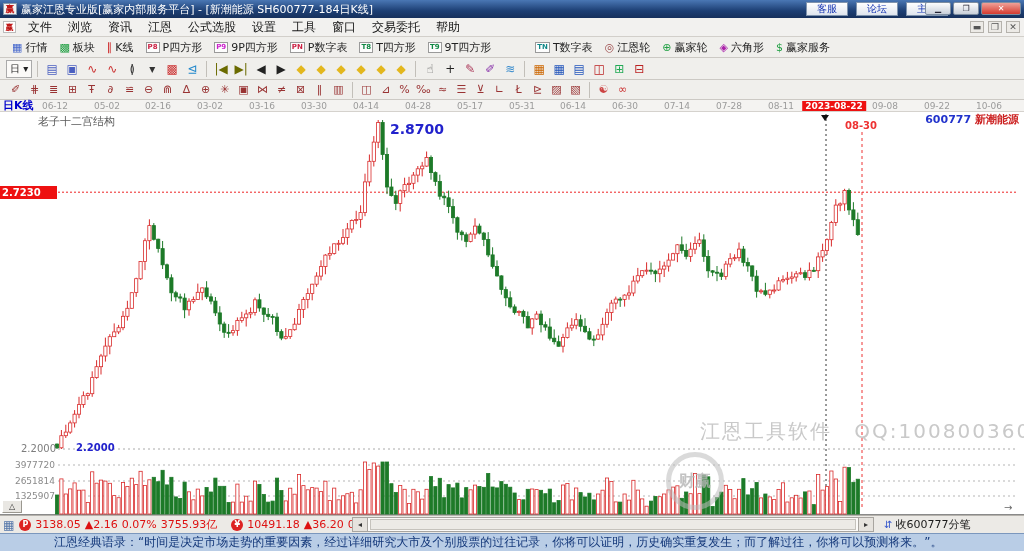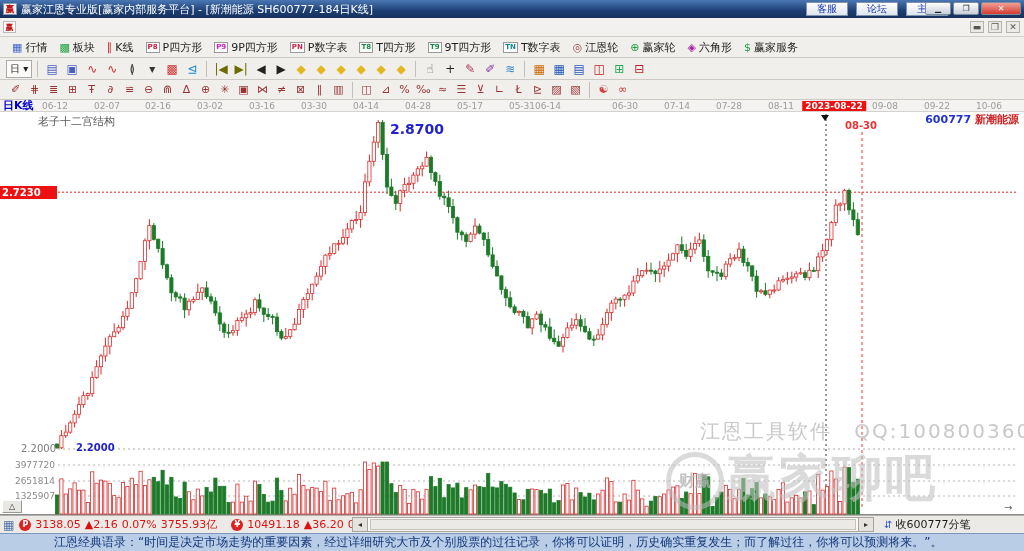--- a/index.html
+++ b/index.html
@@ -115,20 +115,32 @@
     </span>
   <span class="win-btns">
     <span class="win-btn">▁</span>
     <span class="win-btn">❐</span>
     <span class="win-btn close">✕</span>
   </span>
 </div>
 
 <div class="menubar">
   <span class="menu-icon">赢</span>
+  <span id="menuItems" style="display:flex">
+      <span class="menu-item">文件</span>
+      <span class="menu-item">浏览</span>
+      <span class="menu-item">资讯</span>
+      <span class="menu-item">江恩</span>
+      <span class="menu-item">公式选股</span>
+      <span class="menu-item">设置</span>
+      <span class="menu-item">工具</span>
+      <span class="menu-item">窗口</span>
+      <span class="menu-item">交易委托</span>
+      <span class="menu-item">帮助</span>
+    </span>
   <span class="menu-right" id="menuMini">
       <span class="mini-btn">▬</span>
       <span class="mini-btn">❐</span>
       <span class="mini-btn">✕</span>
     </span>
 </div>
 
 <div class="toolbar1" id="toolbar1">
     <span class="t1-item">
       <span class="t1-glyph" style="color: rgb(68, 102, 204);">▦</span>
@@ -156,21 +168,21 @@
     </span>
     <span class="t1-item">
       <span class="t1-badge" style="color: rgb(17, 136, 68);">T8</span>
       <span>T四方形</span>
     </span>
     <span class="t1-item">
       <span class="t1-badge" style="color: rgb(17, 136, 68);">T9</span>
       <span>9T四方形</span>
     </span>
     <span class="t1-item">
-      <span class="t1-badge" style="color: rgb(17, 136, 136);">TN</span>
+      <span class="t1-badge" style="color: rgb(17, 136, 136); margin-left: 32px;">TN</span>
       <span>T数字表</span>
     </span>
     <span class="t1-item">
       <span class="t1-glyph" style="color: rgb(153, 68, 68);">◎</span>
       <span>江恩轮</span>
     </span>
     <span class="t1-item">
       <span class="t1-glyph" style="color: rgb(34, 160, 68);">⊕</span>
       <span>赢家轮</span>
     </span>
@@ -252,30 +264,30 @@
     <span class="t2-btn t3-btn" style="color: rgb(153, 51, 51); font-size: 11px;">▨</span>
     <span class="t2-btn t3-btn" style="color: rgb(153, 51, 51); font-size: 11px;">▧</span>
     <span class="tsep"></span>
     <span class="t2-btn t3-btn" style="color: rgb(204, 68, 68); font-size: 11px;">☯</span>
     <span class="t2-btn t3-btn" style="color: rgb(204, 51, 51); font-size: 11px;">∞</span>
   </div>
 
 <div class="daterow" id="daterow">
   <span class="pane-label">日K线</span>
 <span class="tick" style="left: 55px;">06-12</span>
-    <span class="tick" style="left: 107px;">02-07</span>
+    <span class="tick" style="left: 107px;">05-02</span>
     <span class="tick" style="left: 158px;">02-16</span>
     <span class="tick" style="left: 210px;">03-02</span>
     <span class="tick" style="left: 262px;">03-16</span>
     <span class="tick" style="left: 314px;">03-30</span>
     <span class="tick" style="left: 366px;">04-14</span>
     <span class="tick" style="left: 418px;">04-28</span>
     <span class="tick" style="left: 470px;">05-17</span>
     <span class="tick" style="left: 522px;">05-31</span>
-    <span class="tick" style="left: 548px;">06-14</span>
+    <span class="tick" style="left: 573px;">06-14</span>
     <span class="tick" style="left: 625px;">06-30</span>
     <span class="tick" style="left: 677px;">07-14</span>
     <span class="tick" style="left: 729px;">07-28</span>
     <span class="tick" style="left: 781px;">08-11</span>
     <span class="tick" style="left: 885px;">09-08</span>
     <span class="tick" style="left: 937px;">09-22</span>
     <span class="tick" style="left: 989px;">10-06</span>
     <span class="tick hl" style="left: 834px;">2023-08-22</span>
   </div>
 
@@ -852,21 +864,20 @@
   <div class="lbl lbl-proj">08-30</div>
   <div id="volLabels">
       <div class="vol-lbl" style="top: 348px;">3977720</div>
       <div class="vol-lbl" style="top: 364px;">2651814</div>
       <div class="vol-lbl" style="top: 379px;">1325907</div>
     </div>
   <div class="lbl wm1">
     <span>江恩工具软件</span>
     <span style="margin-left:14px">QQ:100800360</span>
   </div>
-  <div class="lbl wm-big">赢家聊吧</div>
   <div class="wm-logo">财赢</div>
   <div class="tri-btn">△</div>
   <div class="mini-arrow">→</div>
 </div>
 
 <div class="statusbar">
   <span class="sb-grid">▦</span>
   <span id="indices" style="display:flex">
       <span class="idx">
         <span class="circ">P</span>

